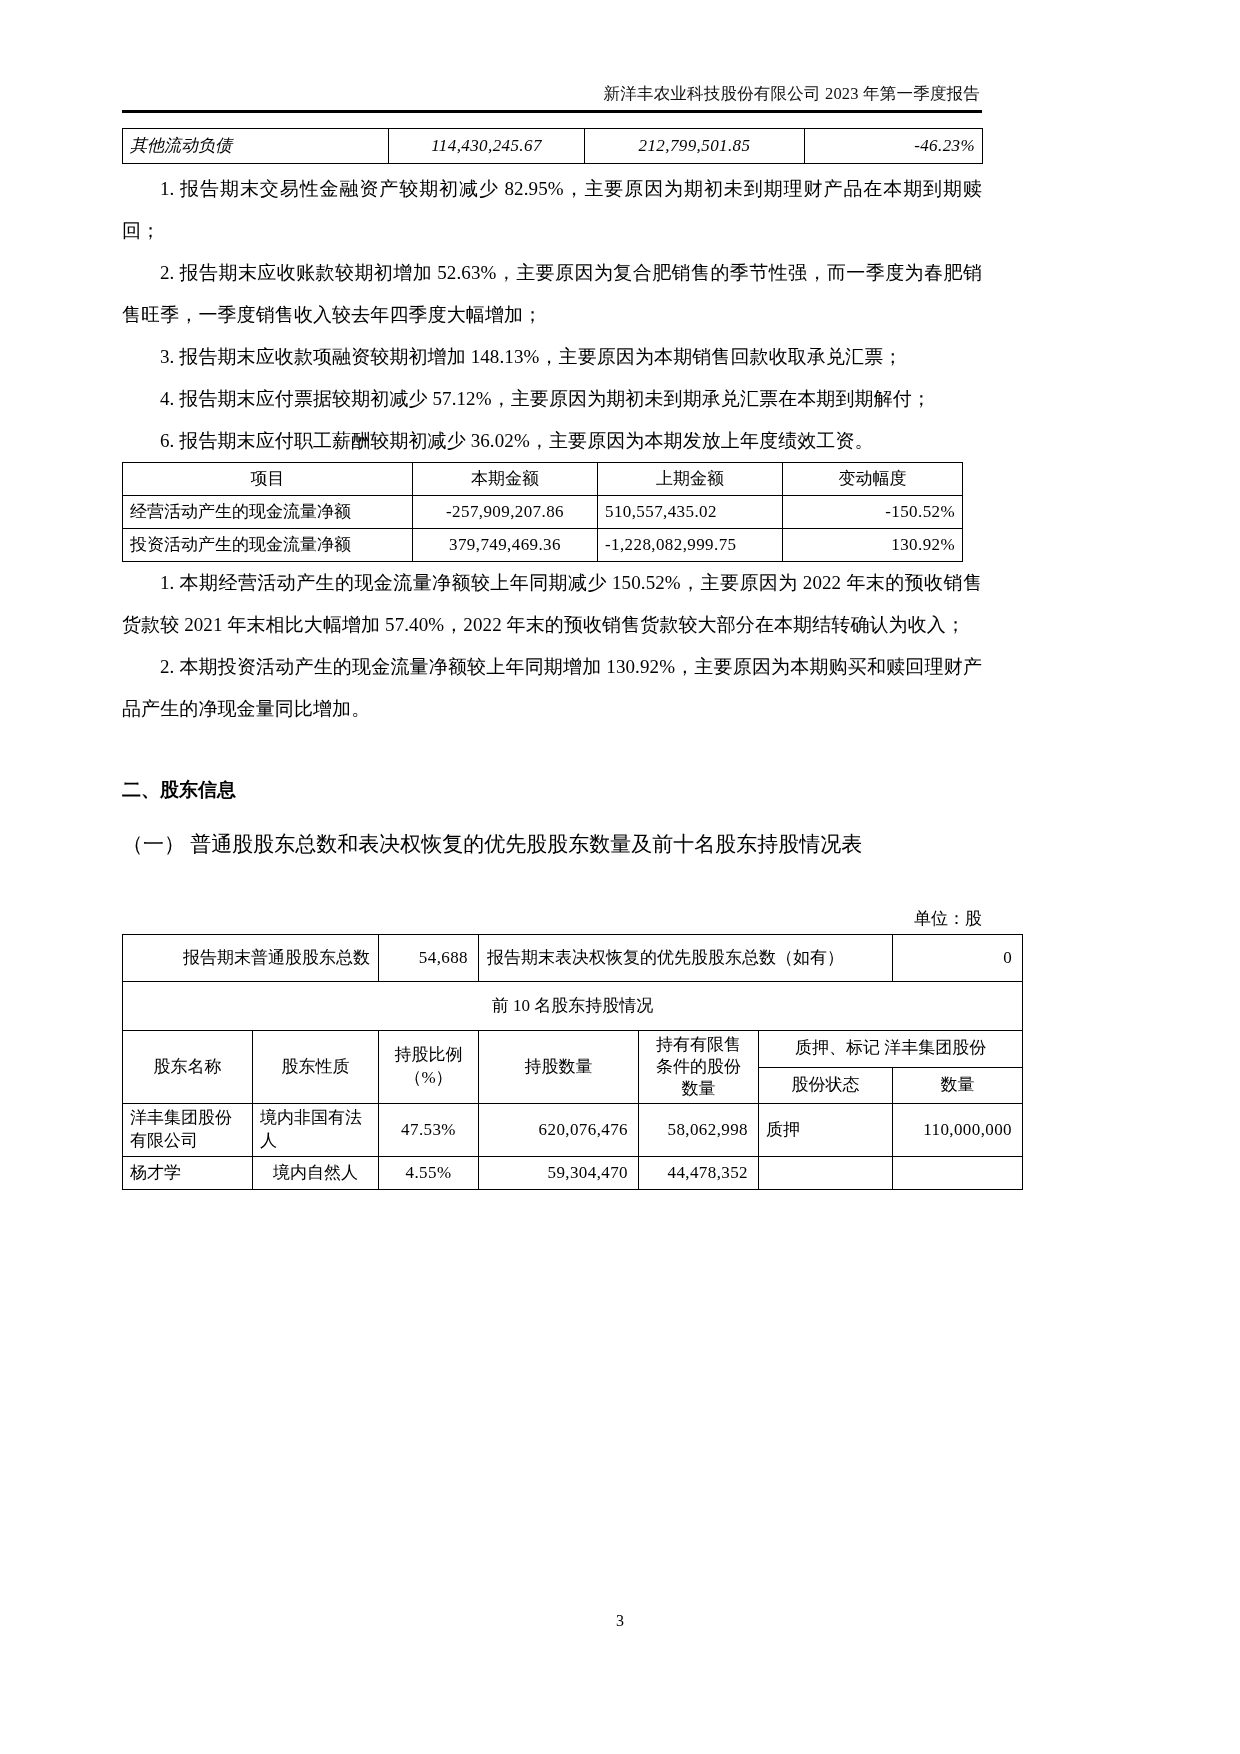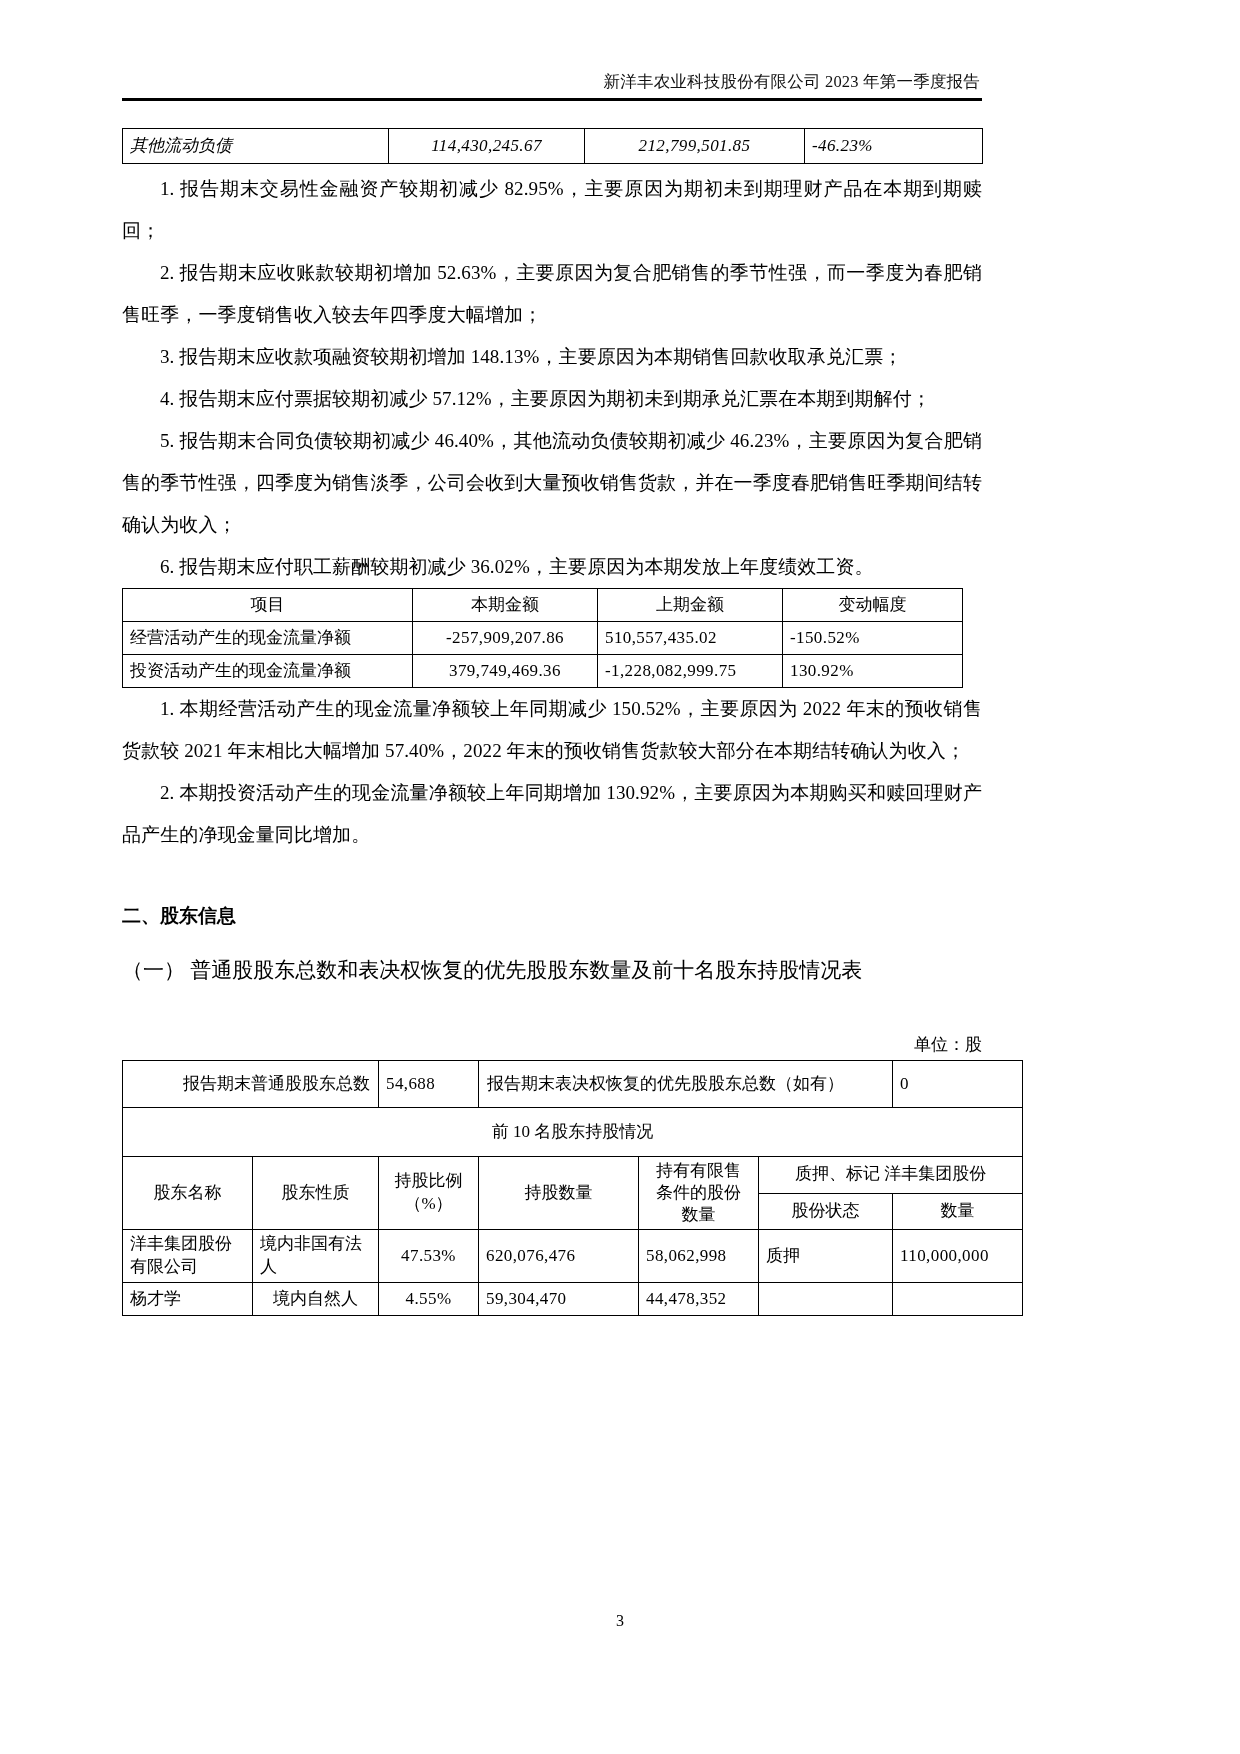--- a/index.html
+++ b/index.html
@@ -18,21 +18,21 @@
     margin: 0 auto;
     background: #ffffff;
     box-sizing: border-box;
     overflow: hidden;
   }
 
   
   .header-area {
     position: absolute;
     left: 122px;
-    top: 72px;
+    top: 84px;
     width: 860px;
   }
   .header-title {
     text-align: right;
     font-size: 16.5px;
     letter-spacing: 0.2px;
     line-height: 1.2;
     color: #111;
     padding-right: 2px;
   }
@@ -56,21 +56,21 @@
     width: 860px;
     font-size: 17px;
   }
   table.doc-table td, table.doc-table th {
     border: 1px solid #000;
     padding: 3px 7px;
     vertical-align: middle;
     font-weight: normal;
     line-height: 1.35;
   }
-  .num { text-align: left; font-family: "Liberation Serif", serif; letter-spacing: 0.4px;}
+  .num { text-align: right; font-family: "Liberation Serif", serif; letter-spacing: 0.4px;}
   .numc { text-align: center; font-family: "Liberation Serif", serif; letter-spacing: 0.4px;}
   .numl { text-align: left; font-family: "Liberation Serif", serif; letter-spacing: 0.4px;}
   .ctr { text-align: center; }
 
   
   .table-cont {
     margin: 0 0 0 0;
     font-style: italic;
   }
   .table-cont td { height: 28px; }
@@ -152,21 +152,20 @@
           <td class="num">-46.23%</td>
         </tr>
       </tbody>
     </table>
 
     <div>
       <p class="para first-block">1. 报告期末交易性金融资产较期初减少 82.95%，主要原因为期初未到期理财产品在本期到期赎回；</p>
       <p class="para">2. 报告期末应收账款较期初增加 52.63%，主要原因为复合肥销售的季节性强，而一季度为春肥销售旺季，一季度销售收入较去年四季度大幅增加；</p>
       <p class="para">3. 报告期末应收款项融资较期初增加 148.13%，主要原因为本期销售回款收取承兑汇票；</p>
       <p class="para">4. 报告期末应付票据较期初减少 57.12%，主要原因为期初未到期承兑汇票在本期到期解付；</p>
-      <p class="para"> 5. 报告期末合同负债较期初减少 46.40%，其他流动负债较期初减少 46.23%，主要原因为复合肥销售的季节性强，四季度为销售淡季，公司会收到大量预收销售货款，并在一季度春肥销售旺季期间结转确认为收入；</p>
       <p class="para">6. 报告期末应付职工薪酬较期初减少 36.02%，主要原因为本期发放上年度绩效工资。</p>
     </div>
 
     <table class="doc-table cf-table">
       <colgroup>
         <col style="width:290px">
           <col style="width:185px">
           <col style="width:185px">
           <col style="width:180px">
       </colgroup>

